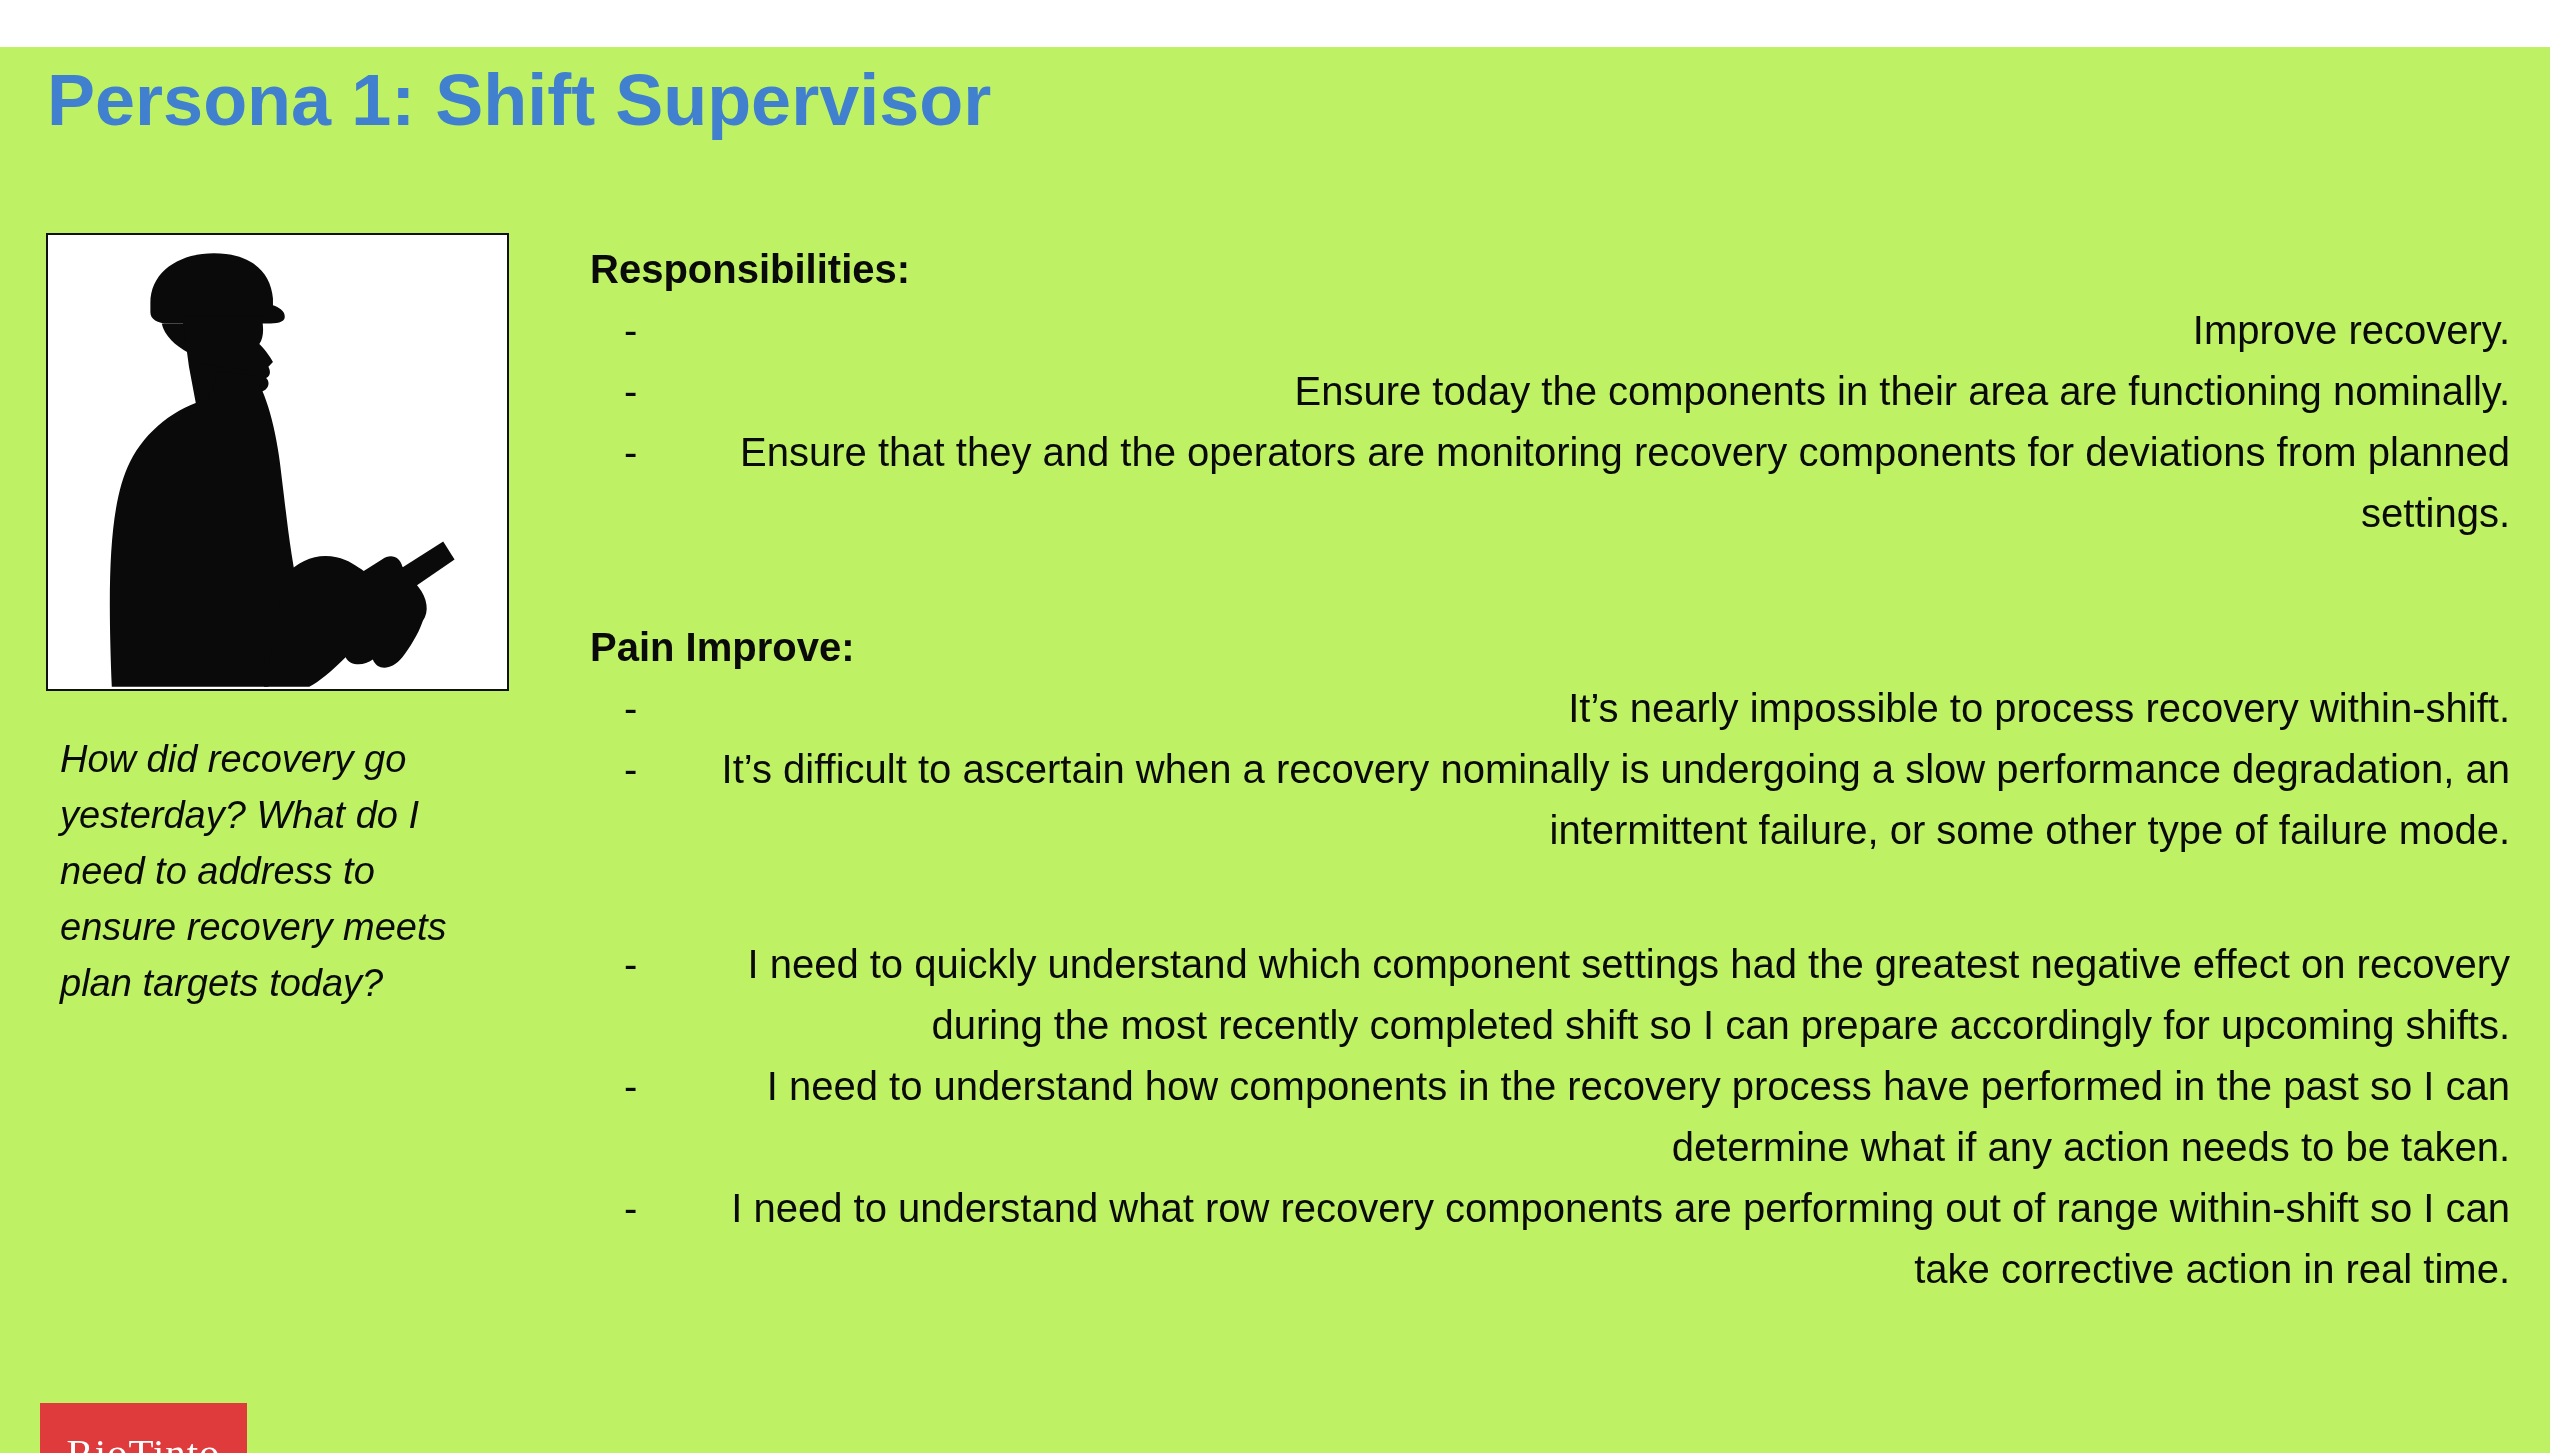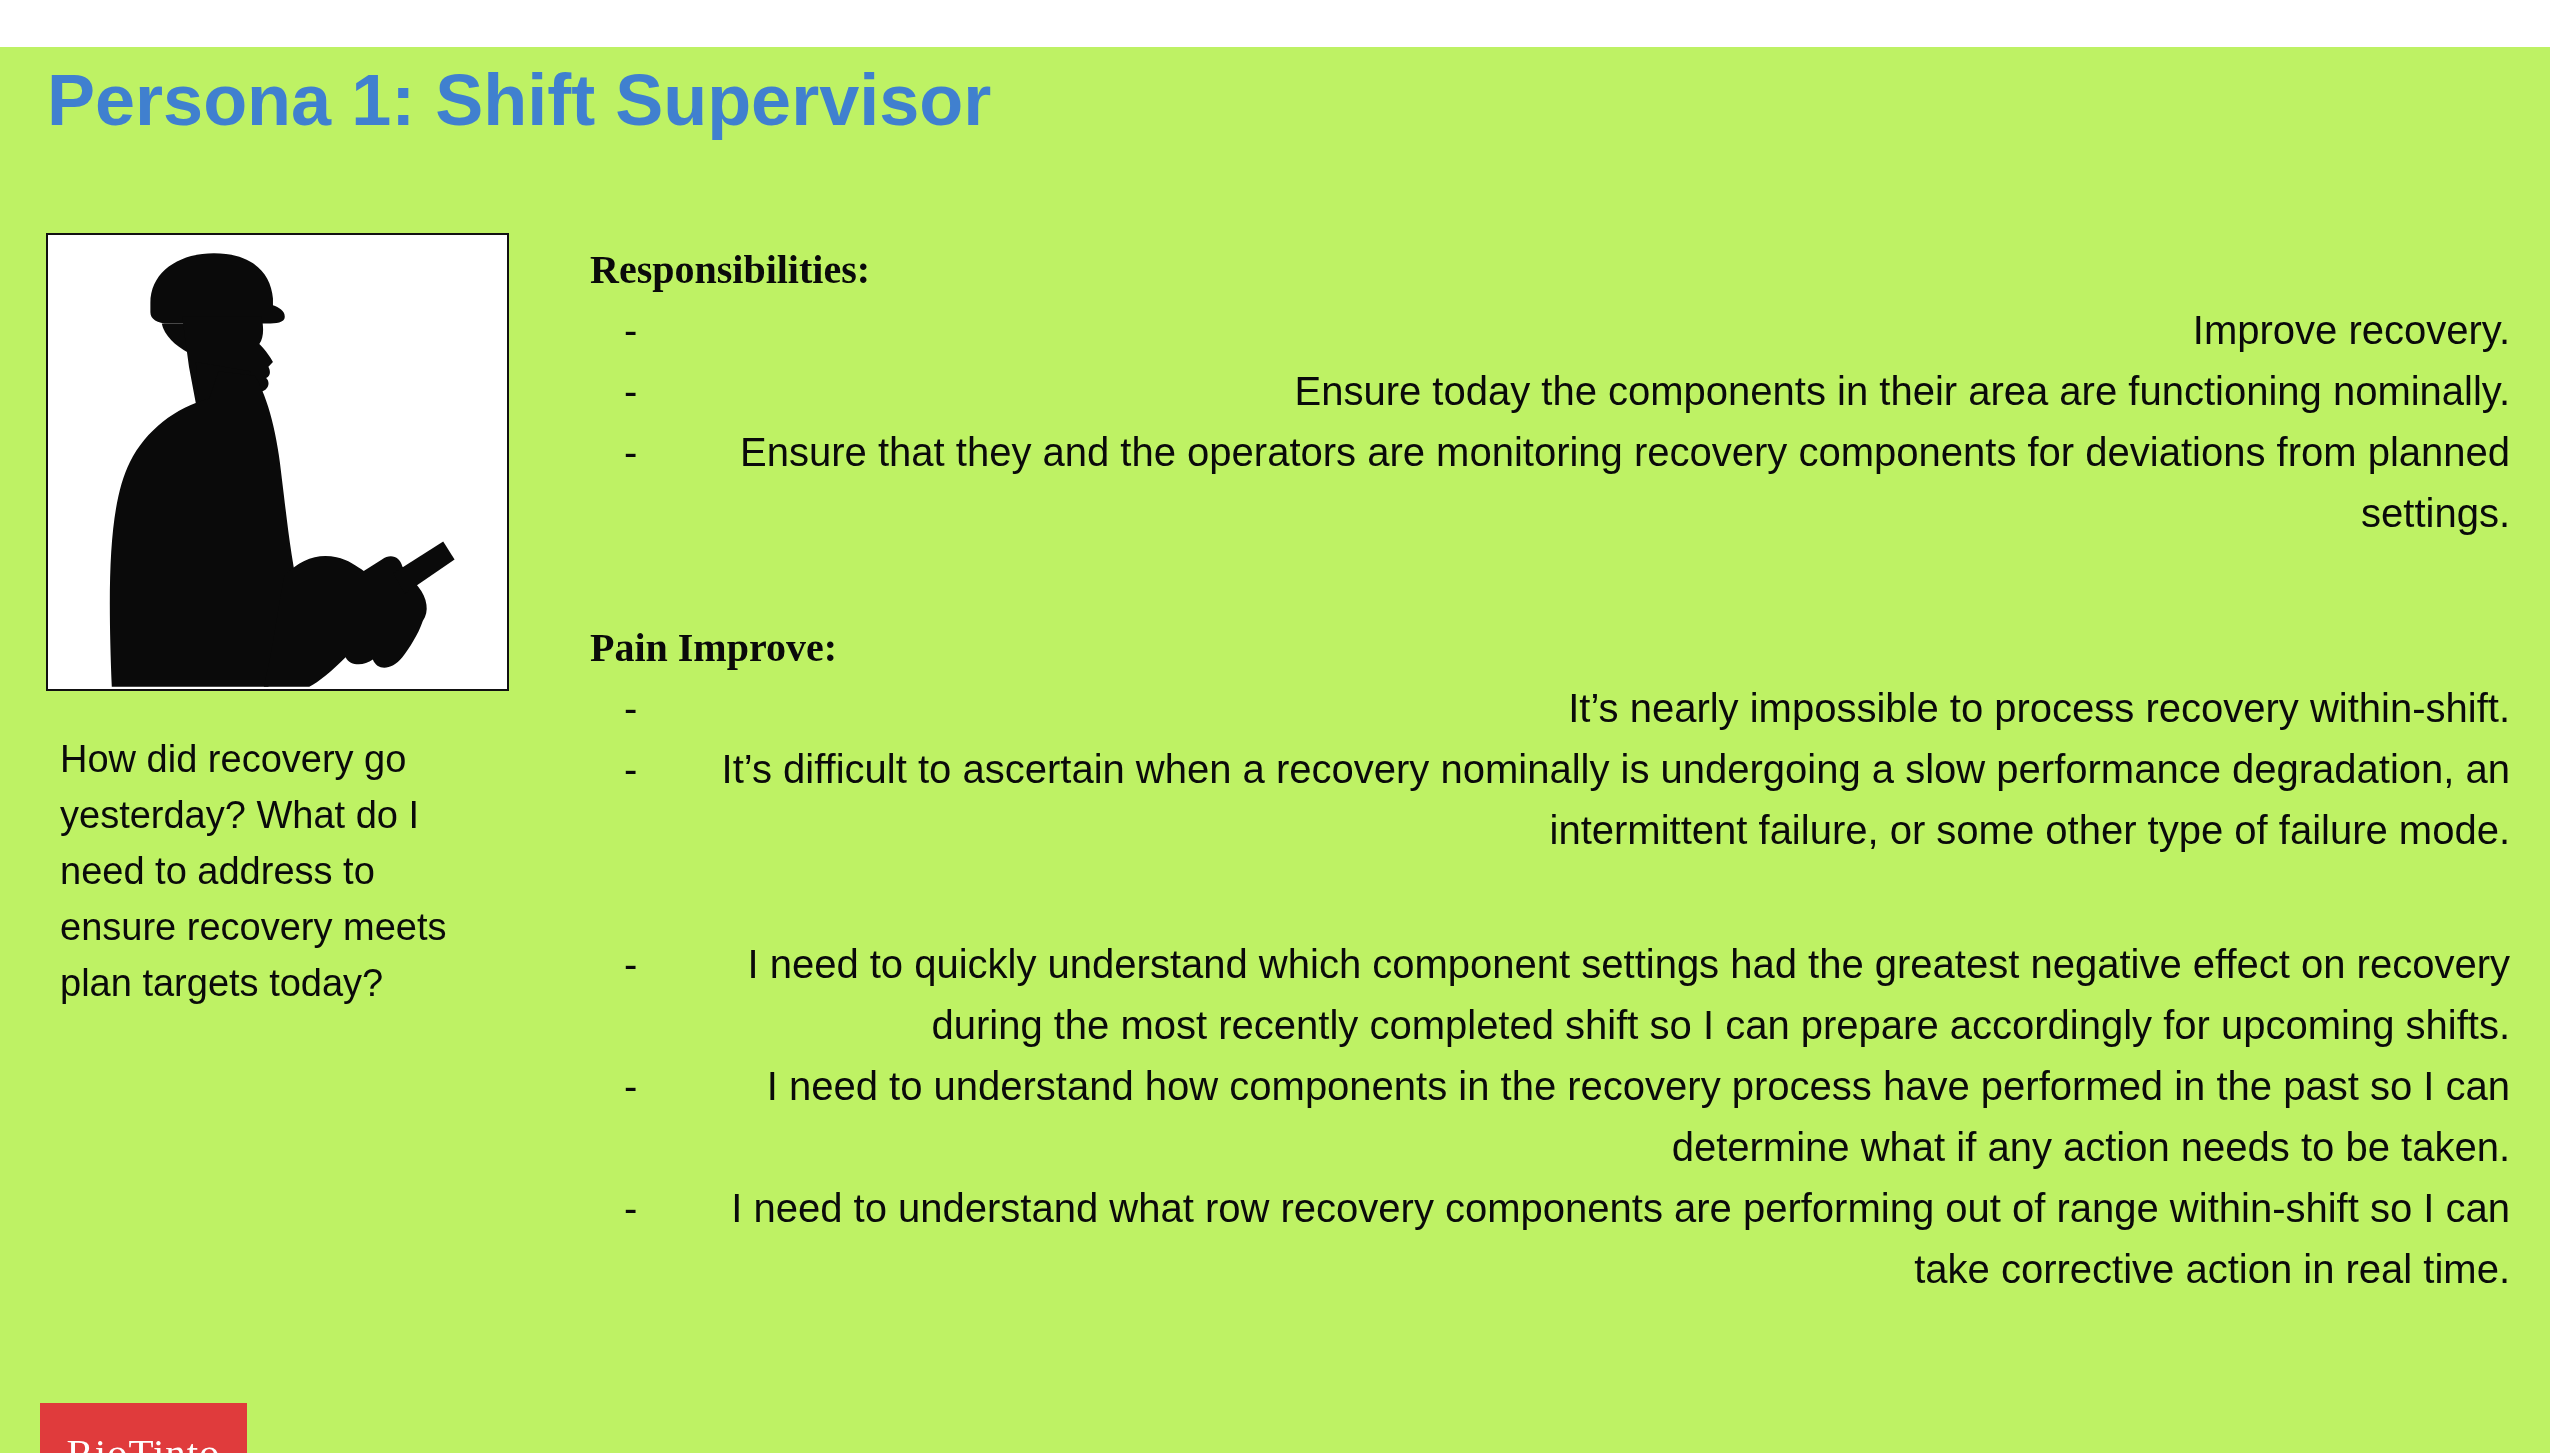--- a/index.html
+++ b/index.html
@@ -21,28 +21,28 @@
   .photo-box{
     position:absolute;left:46px;top:186px;
     width:463px;height:458px;
     border:2.6px solid #111111;
     box-sizing:border-box;
     background:#ffffff;
   }
   .photo-box svg{position:absolute;left:0;bottom:0;width:100%;height:100%;}
   .quote{
     position:absolute;left:60px;top:684px;width:428px;
-    font-size:38px;line-height:56px;color:#0a0a0a;
+    font-size:38px;line-height:56px;font-style:italic;color:#0a0a0a;
   }
   .content{
     position:absolute;left:590px;top:192px;width:1920px;
     font-size:40px;line-height:61px;color:#0a0a0a;
   }
   .section + .section{margin-top:73px;}
-  .heading{font-weight:bold;font-family:Liberation Serif, serif;}
+  .heading{font-weight:bold;}
   .bullet{display:flex;align-items:flex-start;}
   .bullet .dash{
     flex:0 0 100px;box-sizing:border-box;padding-left:34px;
   }
   .bullet .text{flex:1 1 auto;text-align:right;}
   .logo{
     position:absolute;left:40px;top:1356px;
     width:207px;height:74px;
     background:#E03B3C;
     display:flex;align-items:flex-end;justify-content:center;

